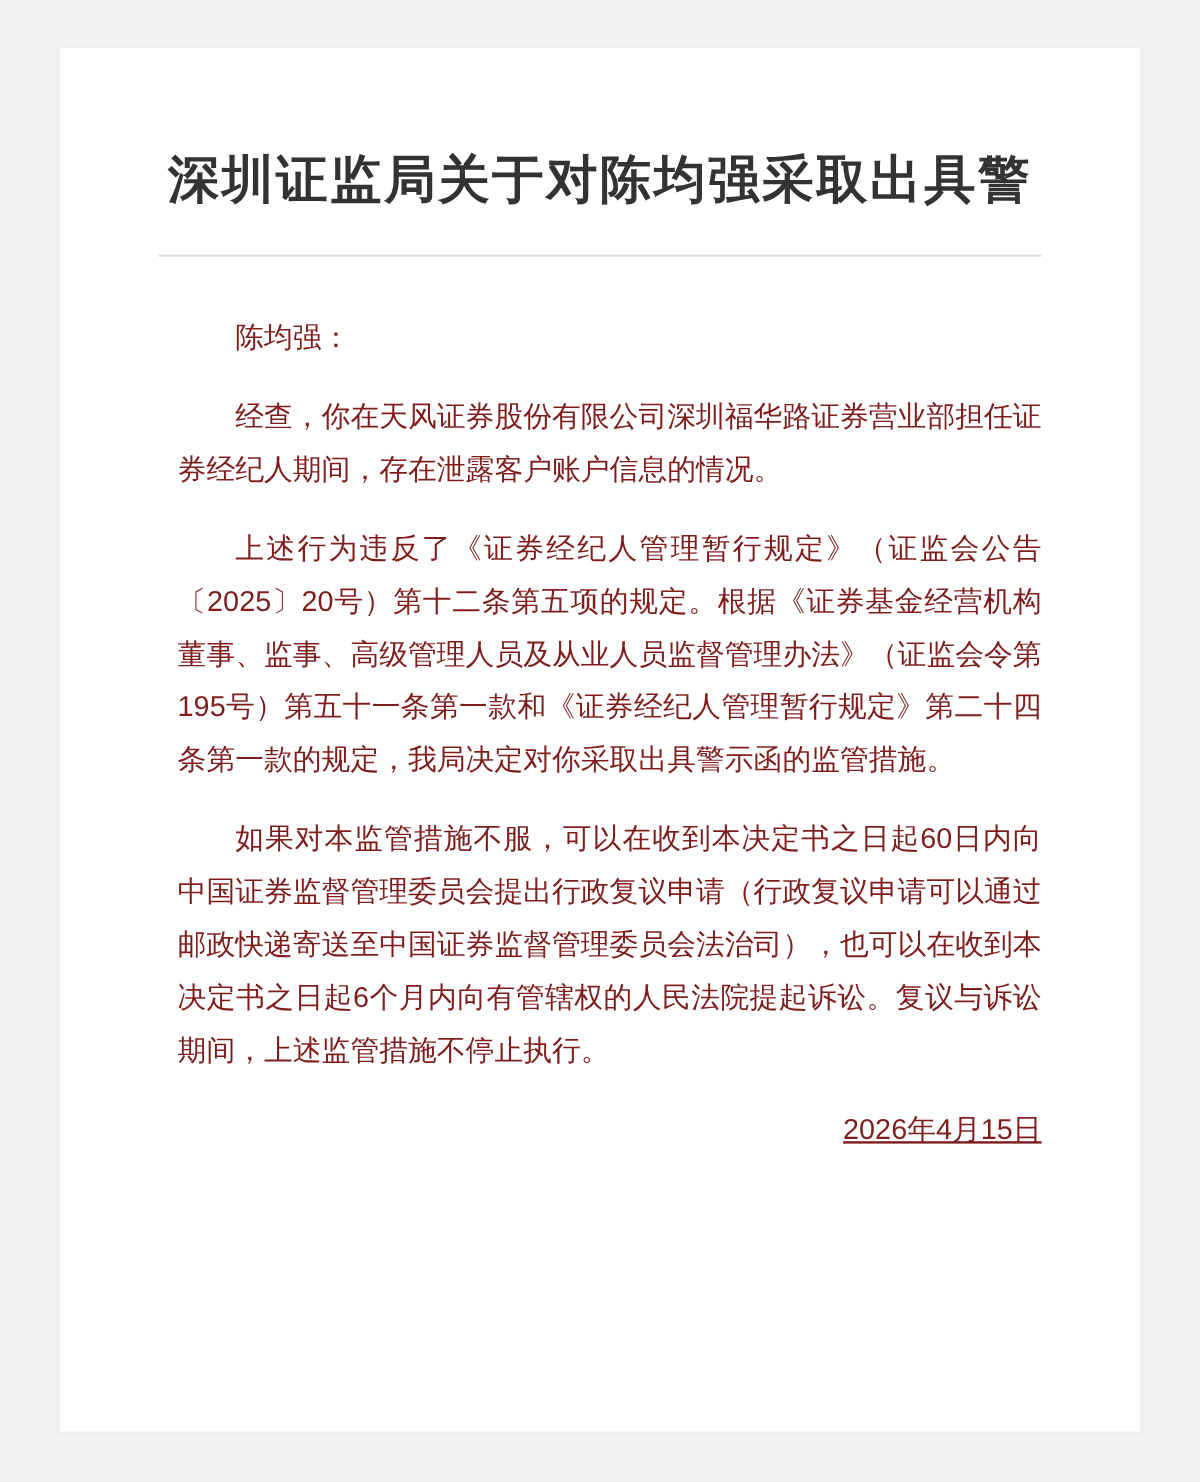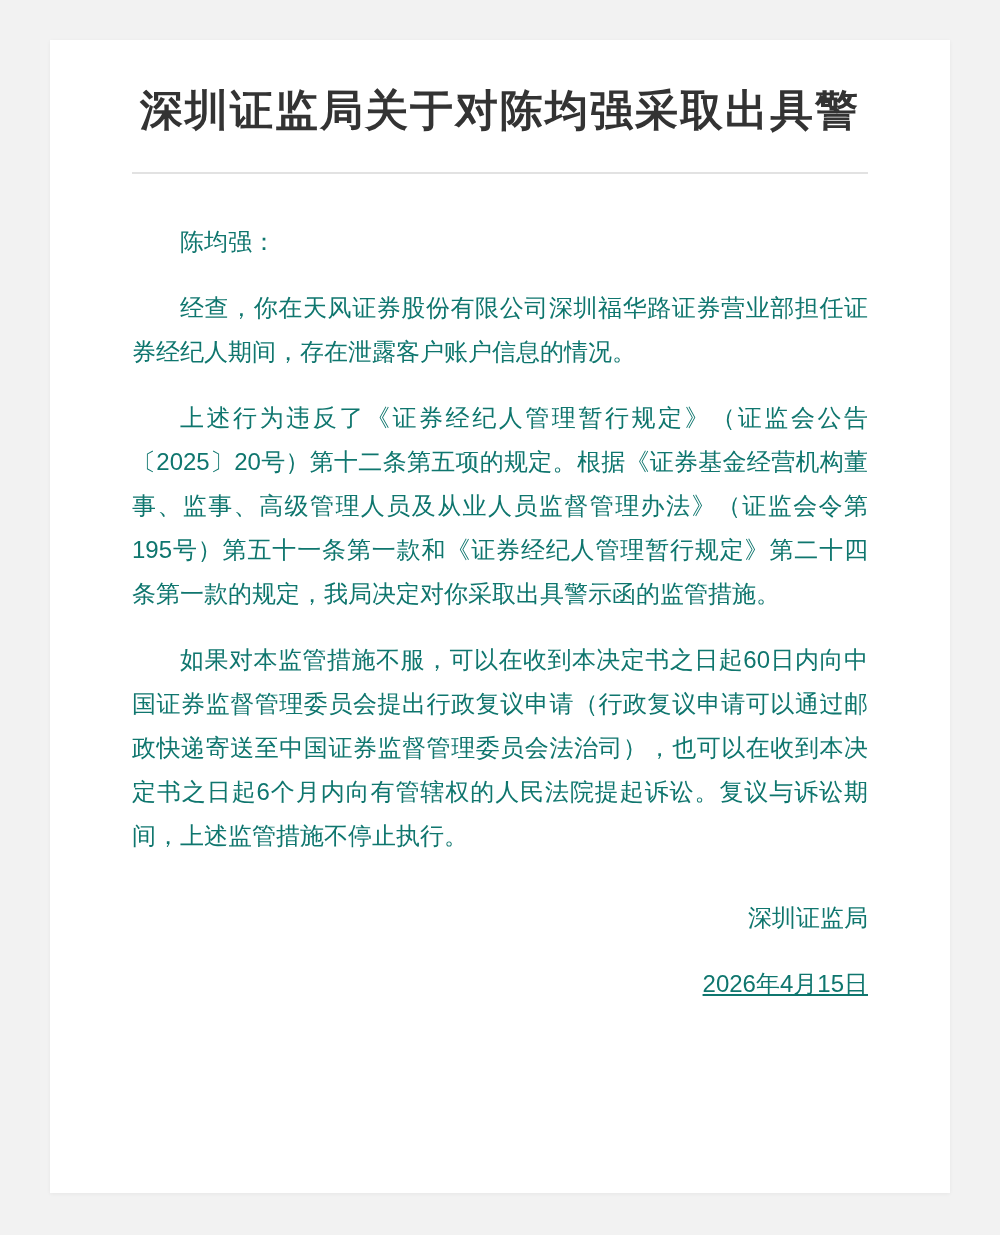--- a/index.html
+++ b/index.html
@@ -10,44 +10,44 @@
     height: 1235px;
     background: #f2f2f2;
     font-family: "Liberation Sans", "DejaVu Sans", sans-serif;
     overflow: hidden;
   }
   .card {
     width: 900px;
     margin: 40px auto 42px auto;
     min-height: 1153px;
     background: #ffffff;
-    padding: 30px 82px 90px 82px;
+    padding: 70px 82px 90px 82px;
     box-shadow: 0 1px 4px rgba(0,0,0,0.05);
   }
   .doc-title {
     margin: 0;
     font-size: 43px;
     font-weight: bold;
     line-height: 80px;
     letter-spacing: 2px;
     text-align: center;
     color: #333333;
   }
   .doc-title .title-line { display: block; }
   .divider {
     border: none;
     border-top: 2px solid #e2e2e2;
     height: 0;
     margin: 22px 0 46px 0;
   }
   .body-text {
-    margin: 0 0 22px 0;
+    margin: 0 0 22px 16px;
     font-size: 24px;
     line-height: 44px;
-    color: #0f766e;
+    color: #7f1d1d;
     text-indent: 2em;
     text-align: justify;
   }
   .signature {
     margin-top: 38px;
     text-align: right;
     text-indent: 0;
   }
   .doc-date {
     margin-bottom: 0;
@@ -68,17 +68,16 @@
   <hr class="divider">
 
   <p class="body-text">陈均强：</p>
 
   <p class="body-text">经查，你在天风证券股份有限公司深圳福华路证券营业部担任证券经纪人期间，存在泄露客户账户信息的情况。</p>
 
   <p class="body-text">上述行为违反了《证券经纪人管理暂行规定》（证监会公告〔2025〕20号）第十二条第五项的规定。根据《证券基金经营机构董事、监事、高级管理人员及从业人员监督管理办法》（证监会令第195号）第五十一条第一款和《证券经纪人管理暂行规定》第二十四条第一款的规定，我局决定对你采取出具警示函的监管措施。</p>
 
   <p class="body-text">如果对本监管措施不服，可以在收到本决定书之日起60日内向中国证券监督管理委员会提出行政复议申请（行政复议申请可以通过邮政快递寄送至中国证券监督管理委员会法治司），也可以在收到本决定书之日起6个月内向有管辖权的人民法院提起诉讼。复议与诉讼期间，上述监管措施不停止执行。</p>
 
-  <p class="body-text signature">深圳证监局</p>
 
   <p class="body-text doc-date">2026年4月15日</p>
 
 </div>
 
 </body></html>

